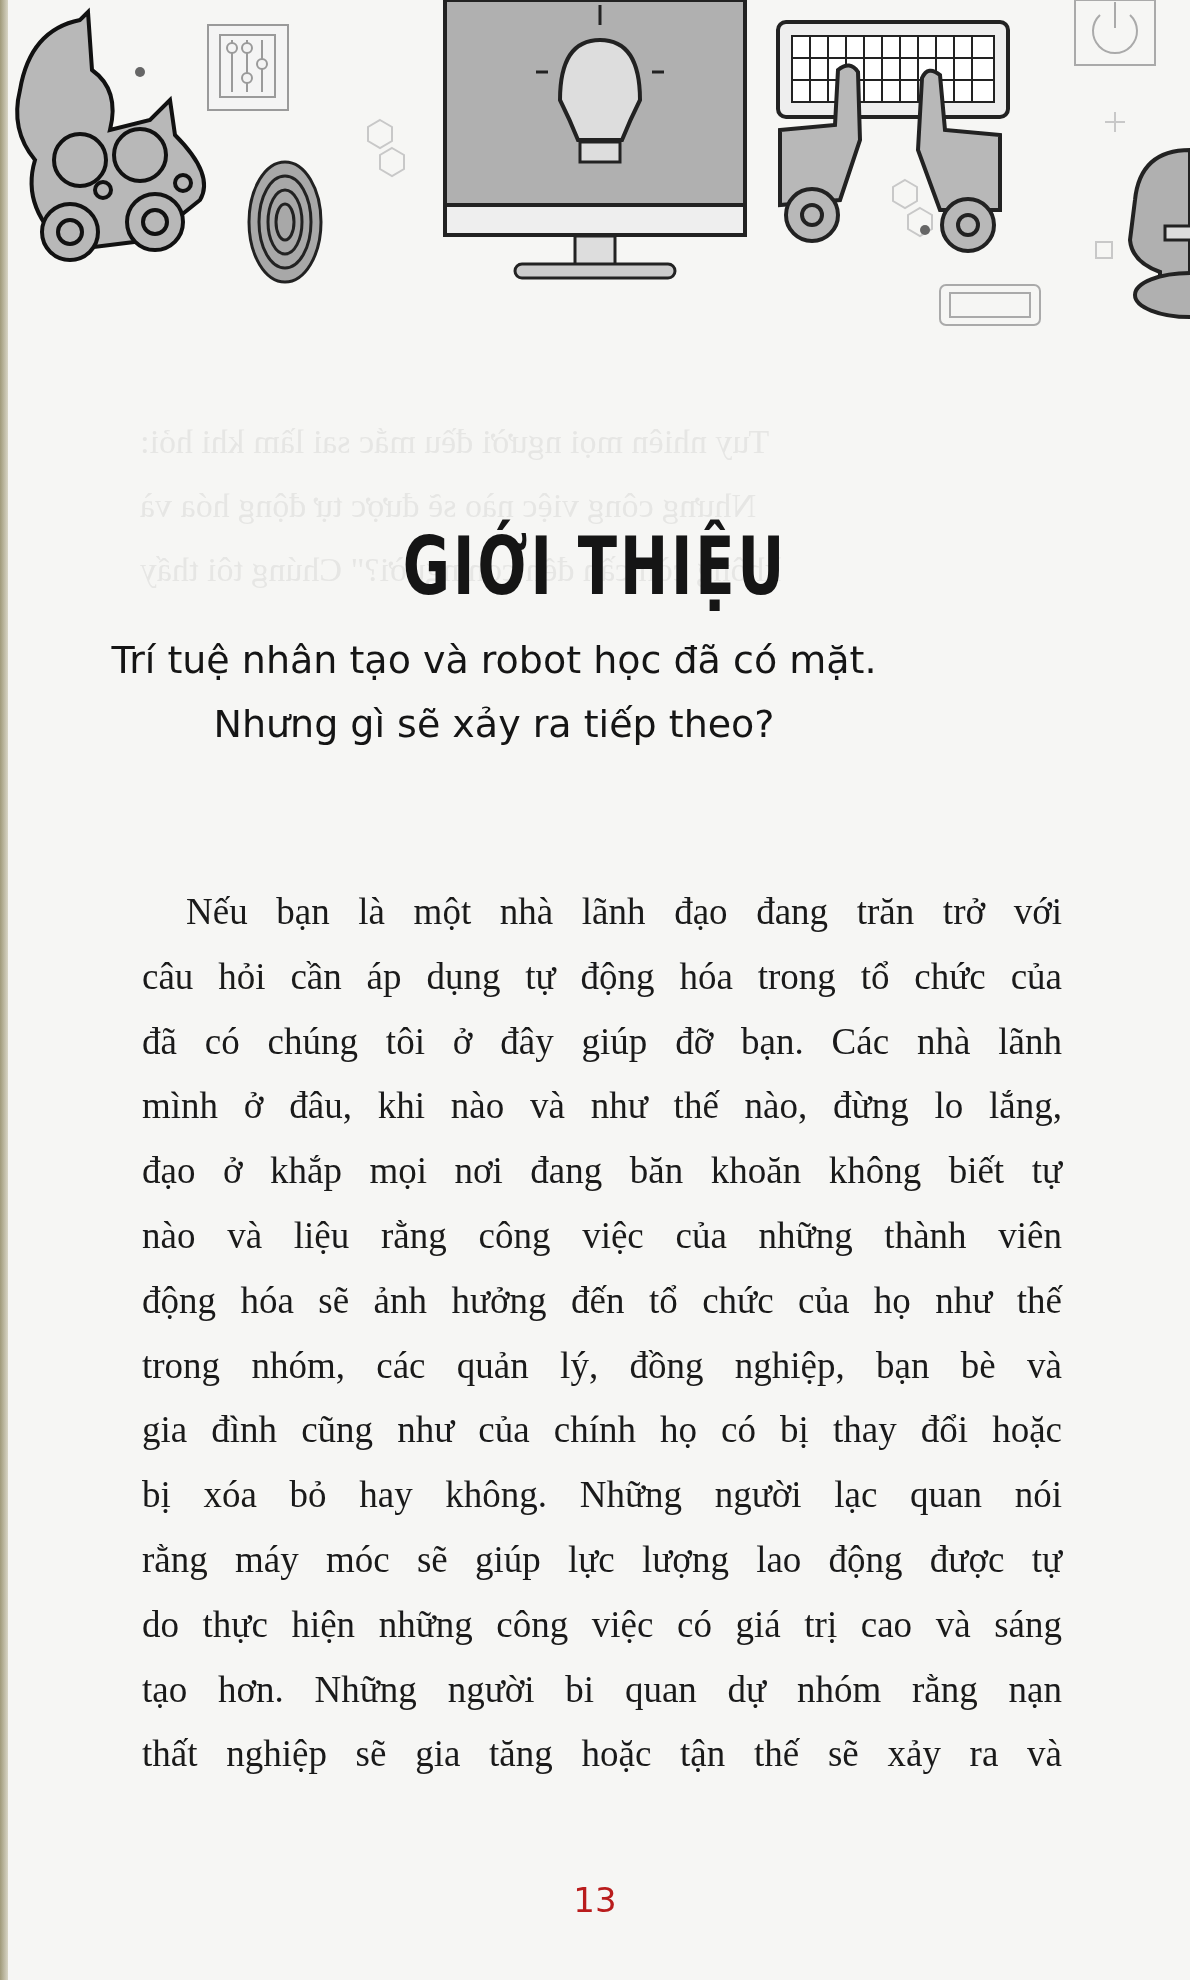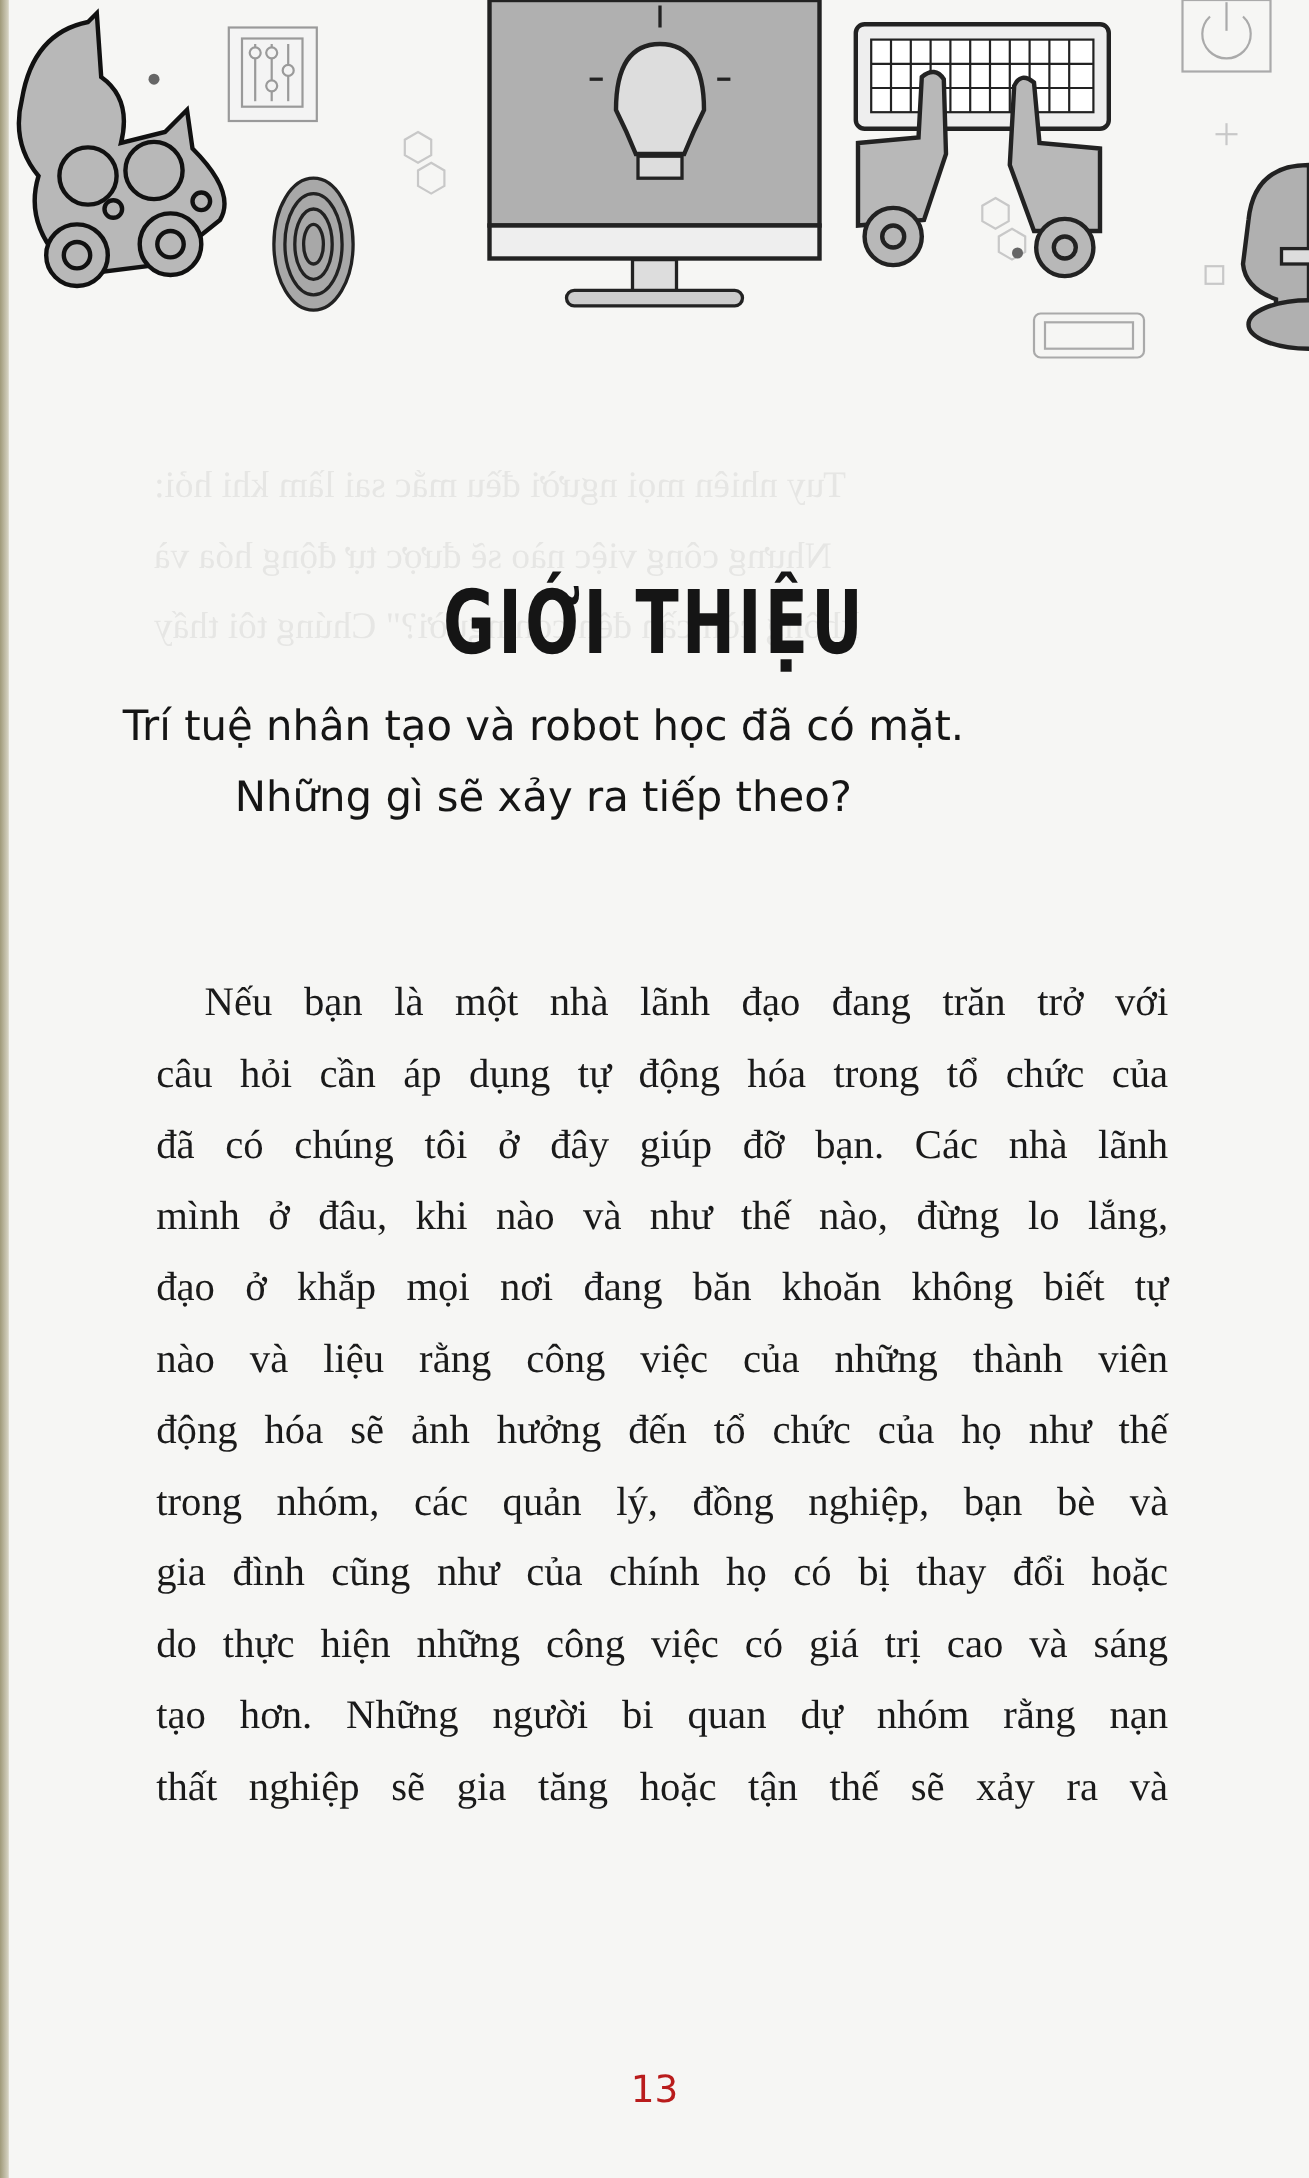--- a/index.html
+++ b/index.html
@@ -152,31 +152,33 @@
     <line x1="1105" y1="122" x2="1125" y2="122"></line>
       <line x1="1115" y1="112" x2="1115" y2="132"></line>
   </g>
   <circle cx="925" cy="230" r="5" fill="#666"></circle>
 </svg>
 
 <div class="title">GIỚI THIỆU</div>
 
 <div class="subtitle">
   <div>Trí tuệ nhân tạo và robot học đã có mặt.</div>
-  <div>Những gì sẽ xảy ra tiếp theo?</div>
+  <div>Nhưng gì sẽ xảy ra tiếp theo?</div>
 </div>
 
 <div class="body-text">
   <span class="line first">Nếu bạn là một nhà lãnh đạo đang trăn trở với</span>
   <span class="line">câu hỏi cần áp dụng tự động hóa trong tổ chức của</span>
   <span class="line">đã có chúng tôi ở đây giúp đỡ bạn. Các nhà lãnh</span>
   <span class="line">mình ở đâu, khi nào và như thế nào, đừng lo lắng,</span>
   <span class="line">đạo ở khắp mọi nơi đang băn khoăn không biết tự</span>
   <span class="line">nào và liệu rằng công việc của những thành viên</span>
   <span class="line">động hóa sẽ ảnh hưởng đến tổ chức của họ như thế</span>
   <span class="line">trong nhóm, các quản lý, đồng nghiệp, bạn bè và</span>
   <span class="line">gia đình cũng như của chính họ có bị thay đổi hoặc</span>
+  <span class="line">bị xóa bỏ hay không. Những người lạc quan nói</span>
+  <span class="line">rằng máy móc sẽ giúp lực lượng lao động được tự</span>
   <span class="line">do thực hiện những công việc có giá trị cao và sáng</span>
   <span class="line">tạo hơn. Những người bi quan dự nhóm rằng nạn</span>
   <span class="line">thất nghiệp sẽ gia tăng hoặc tận thế sẽ xảy ra và</span>
 </div>
 
 <div class="page-number">13</div>
 
 </body></html>

